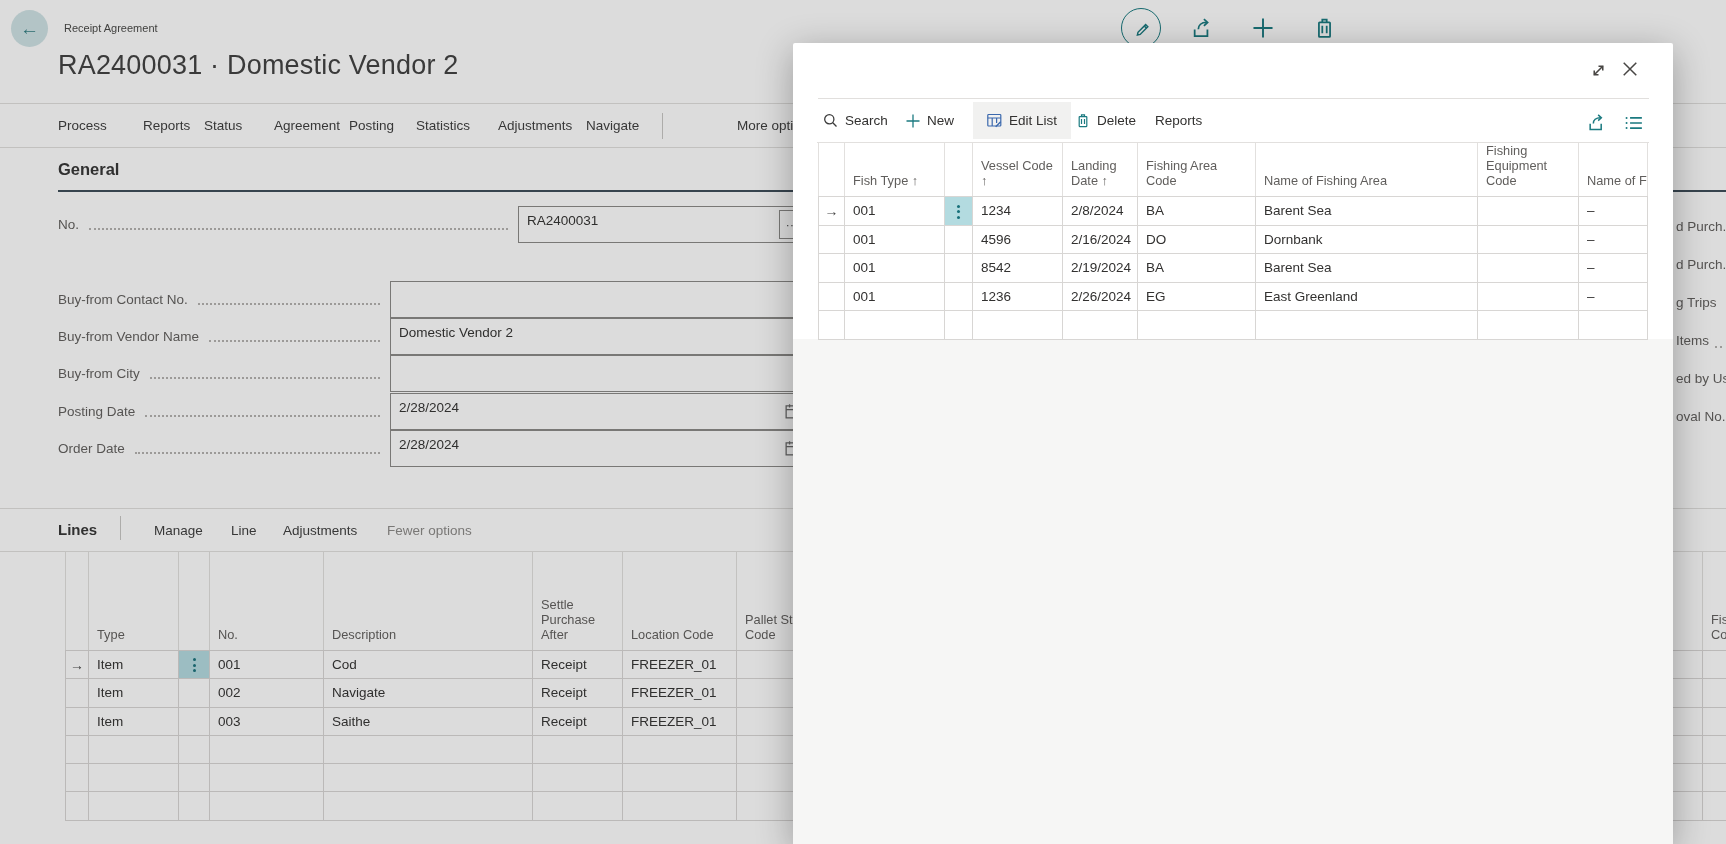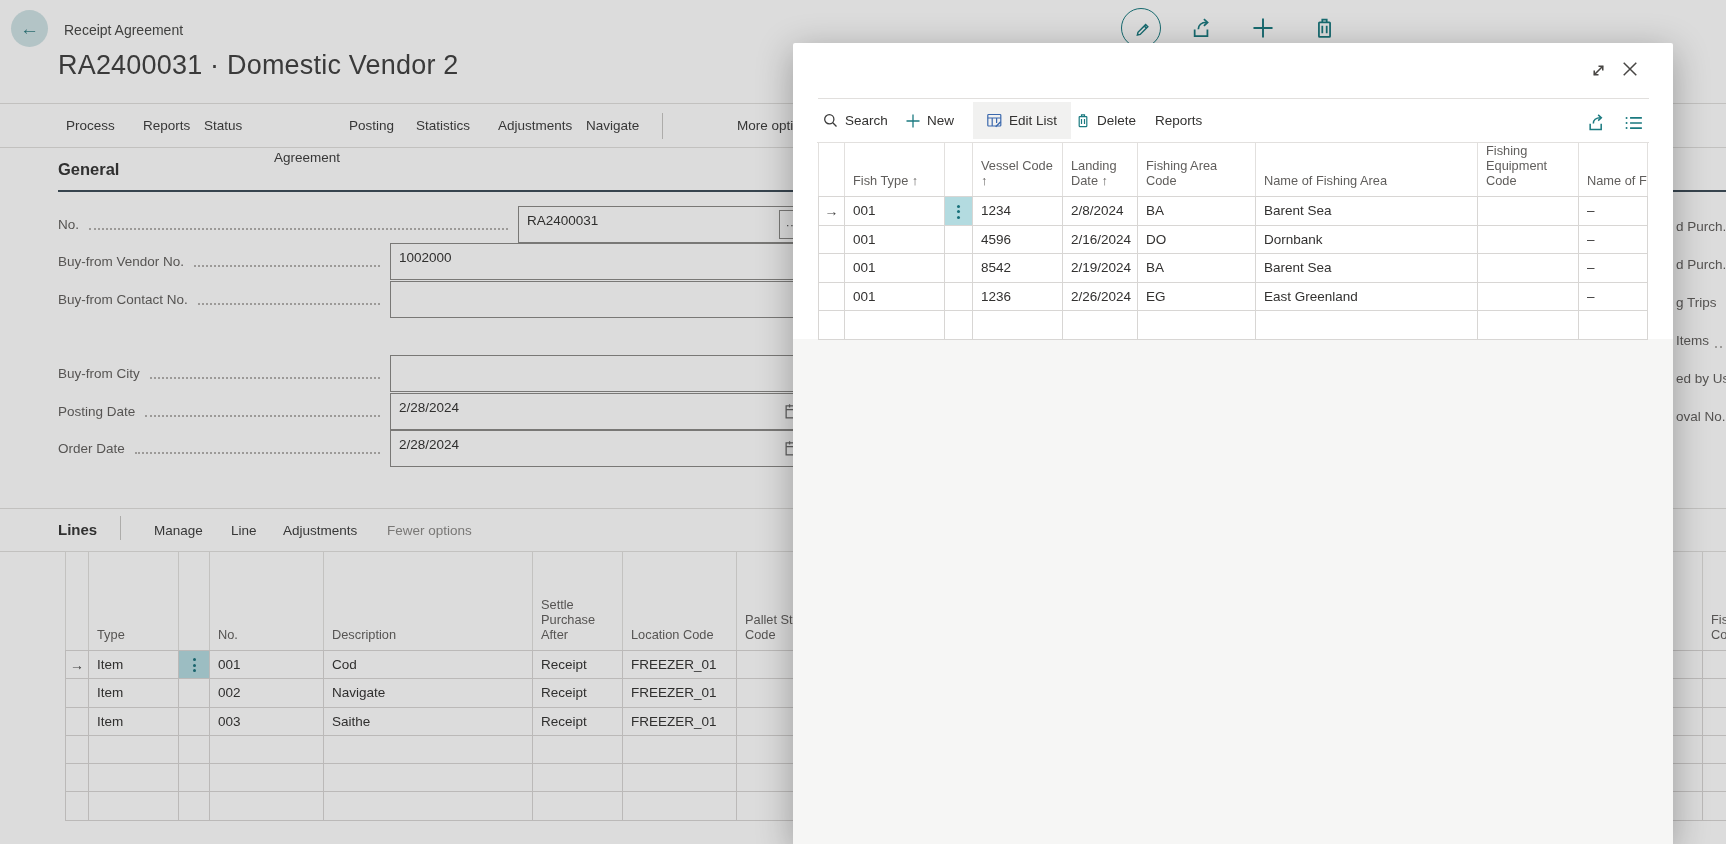--- a/index.html
+++ b/index.html
@@ -3,21 +3,21 @@
 <meta charset="utf-8">
 <style>
   html,body{margin:0;padding:0;background:#fff;}
   .stage{position:relative;width:1726px;height:844px;overflow:hidden;background:#fff;
          font-family:"Liberation Sans",sans-serif;color:#323130;}
   .abs{position:absolute;}
 
   
   .back-btn{left:11px;top:10px;width:37px;height:37px;border-radius:50%;background:#cfe3e5;
             display:flex;align-items:center;justify-content:center;color:#2e7b80;font-size:19px;}
-  .breadcrumb{left:64px;top:22px;font-size:14px;color:#464644;}
+  .breadcrumb{left:64px;top:22px;font-size:11px;color:#464644;}
   .page-title{left:58px;top:50px;font-size:27px;font-weight:300;color:#3f3f3f;letter-spacing:.2px;}
   .hdiv{height:1px;background:#e1dfdd;left:0;width:1726px;}
   .menu-item{top:118px;font-size:13.5px;color:#3b3b3b;cursor:pointer;}
   .vsep{width:1px;background:#c8c6c4;}
   .icon-btn{color:#15787e;}
   .pencil-circle{left:1121px;top:8px;width:38px;height:38px;border:1.5px solid #15787e;border-radius:50%;
                  display:flex;align-items:center;justify-content:center;}
   .section-h{left:58px;top:160px;font-size:16.5px;font-weight:700;color:#333;}
   .section-underline{left:58px;top:190px;width:1668px;height:2px;background:#3b4a56;}
   .field-row{left:58px;height:29px;width:852px;display:flex;align-items:center;}
@@ -100,51 +100,51 @@
     <svg width="21" height="22" viewBox="0 0 14 15" fill="none" stroke="currentColor" stroke-width="1.2">
       <rect x="3.2" y="3.6" width="7.6" height="10" rx="0.5"></rect>
         <path d="M5.5 3.4V1.8h3v1.6"></path>
         <path d="M5.5 6v5M8.5 6v5"></path>
     </svg>
   </div>
 
   <div class="abs page-title">RA2400031 · Domestic Vendor 2</div>
   <div class="abs hdiv" style="top:103px;"></div>
 
-  <div class="abs menu-item" style="left:66px;">Process</div>
+  <div class="abs menu-item" style="left:58px;">Process</div>
   <div class="abs menu-item" style="left:143px;">Reports</div>
   <div class="abs menu-item" style="left:204px;">Status</div>
-  <div class="abs menu-item" style="left:274px;margin-top:32px;">Agreement</div>
+  <div class="abs menu-item" style="left:274px;">Agreement</div>
   <div class="abs menu-item" style="left:349px;">Posting</div>
   <div class="abs menu-item" style="left:416px;">Statistics</div>
   <div class="abs menu-item" style="left:498px;">Adjustments</div>
   <div class="abs menu-item" style="left:586px;">Navigate</div>
   <div class="abs vsep" style="left:662px;top:113px;height:26px;"></div>
   <div class="abs menu-item" style="left:737px;">More options</div>
   <div class="abs hdiv" style="top:147px;"></div>
 
   <div class="abs section-h">General</div>
   <div class="abs section-underline"></div>
 
   <div class="abs field-row" style="top:210px;">
     <span class="field-label">No.</span>
     <span class="leader"></span>
     <div class="fld-input" style="width:392px;">RA2400031</div>
   </div>
   <div class="abs assist">···</div>
 
-  <div class="abs field-row" style="top:247px;">
-    <span class="field-label">Buy-from Vendor No.</span>
-    <span class="leader"></span>
-    <div class="fld-input" style="width:520px;">1002000</div>
-  </div>
   <div class="abs field-row" style="top:285px;">
     <span class="field-label">Buy-from Contact No.</span>
     <span class="leader"></span>
     <div class="fld-input" style="width:520px;"></div>
+  </div>
+  <div class="abs field-row" style="top:322px;">
+    <span class="field-label">Buy-from Vendor Name</span>
+    <span class="leader"></span>
+    <div class="fld-input" style="width:520px;">Domestic Vendor 2</div>
   </div>
   <div class="abs field-row" style="top:359px;">
     <span class="field-label">Buy-from City</span>
     <span class="leader"></span>
     <div class="fld-input" style="width:520px;"></div>
   </div>
   <div class="abs field-row" style="top:397px;">
     <span class="field-label">Posting Date</span>
     <span class="leader"></span>
     <div class="fld-input" style="width:520px;">2/28/2024</div>

